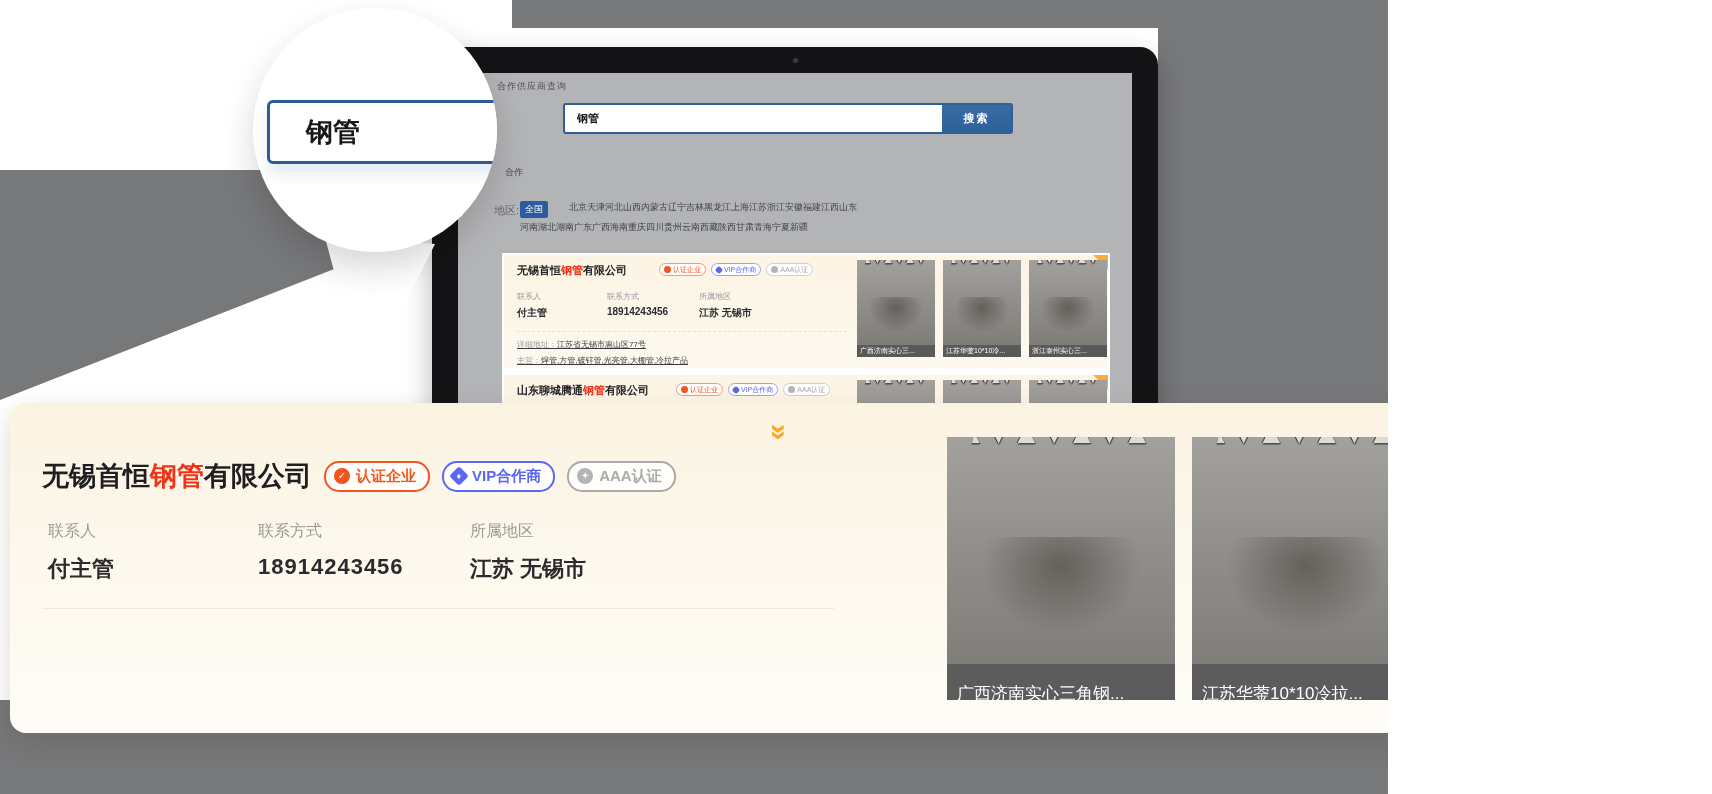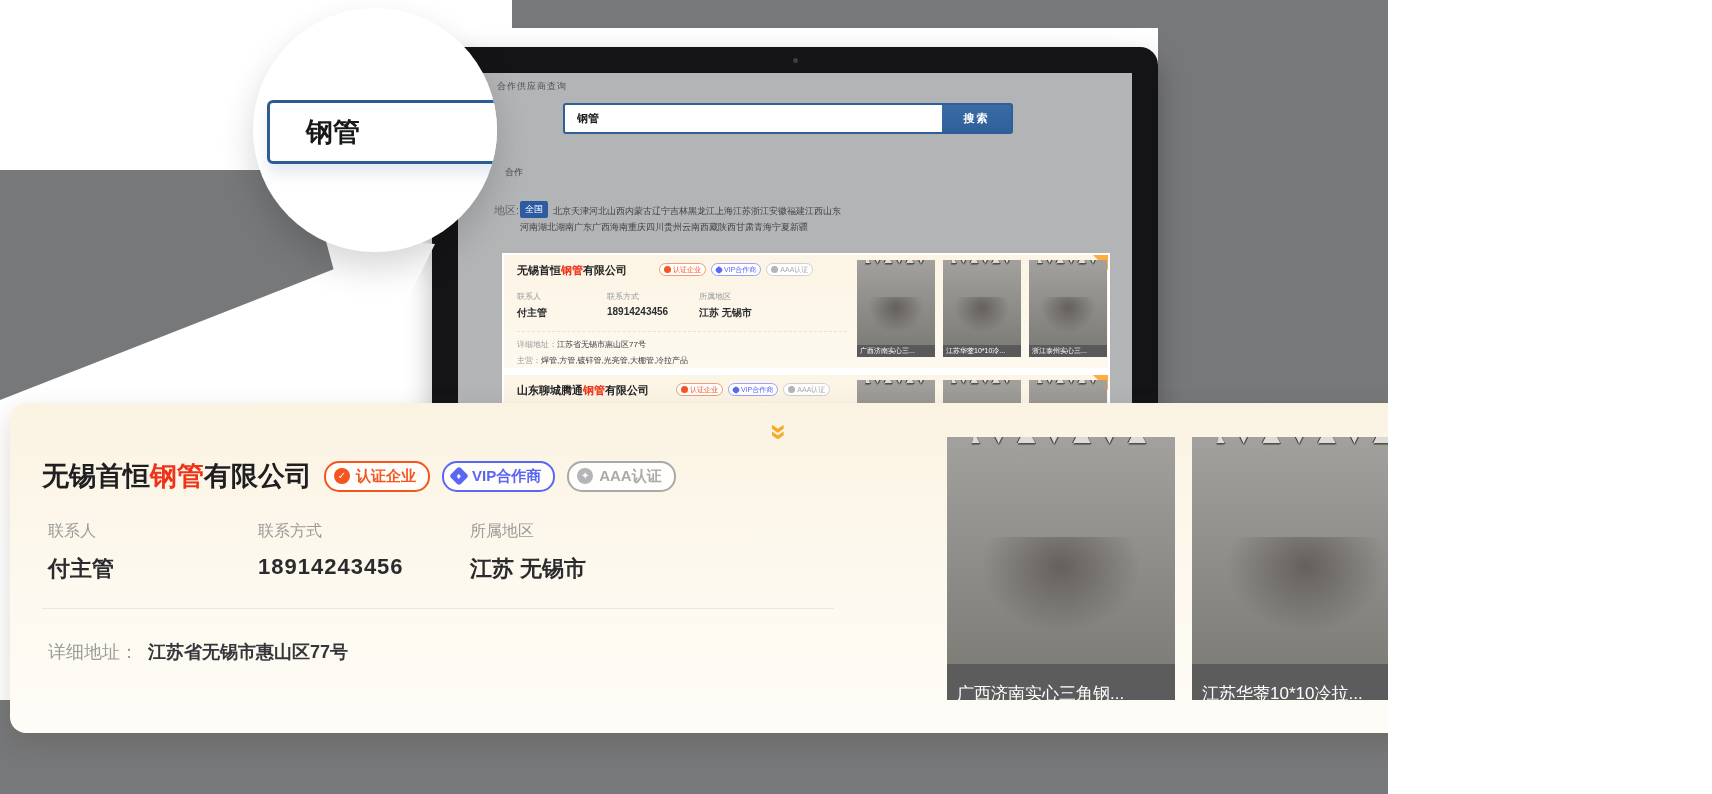--- a/index.html
+++ b/index.html
@@ -29,21 +29,21 @@
   .searchbar { position:absolute; left:105px; top:30px; width:450px; height:31px;
     border:2px solid #2e5f96; border-radius:3px; background:#fff; display:flex; }
   .searchbar input { flex:1; border:0; outline:none; padding:0 12px; font-size:11px; font-weight:700;
     color:#1f1f22; background:transparent; font-family:inherit; }
   .search-btn { width:69px; background:linear-gradient(180deg,#3a6ba3,#30609a); color:#fff;
     font-size:11px; font-weight:700; border:0; letter-spacing:2px; cursor:pointer; }
 
   .partial-text { position:absolute; left:47px; top:93px; font-size:9px; color:#46474a; }
 
   .region-label { position:absolute; left:36px; top:130px; font-size:11px; color:#64666a; }
-  .chip-row { position:absolute; left:62px; display:flex; align-items:flex-end; gap:5px;
+  .chip-row { position:absolute; left:62px; display:flex; align-items:flex-start; gap:21px;
     font-size:9px; color:#404348; white-space:nowrap; }
   .row1 { top:128px; }
   .row2 { top:148px; }
   .chip { cursor:pointer; }
   .chip-selected { background:#2c5ba2; color:#fff; padding:2px 5px; border-radius:2px; cursor:pointer; }
 
   .results { position:absolute; left:44px; top:180px; width:608px; height:177px; background:#ffffff; padding:2px; }
 
   
   .s-card { position:relative; width:604px; background:linear-gradient(180deg,#fcf4e4,#fdf9ef);
@@ -62,21 +62,21 @@
   .b-orange .dot { background:#f4541d; }
   .b-indigo { color:#5a66f5; border-color:#9aa1f8; }
   .b-indigo .dot { background:#5a66f5; border-radius:2px; transform:rotate(45deg); width:6px; height:6px; }
   .b-gray { color:#a9a9ab; border-color:#cfcfd1; }
   .b-gray .dot { background:#b5b5b7; }
   .s-col { position:absolute; top:36px; }
   .s-col .lab { font-size:8px; color:#97999c; margin-bottom:4px; }
   .s-col .val { font-size:10px; font-weight:700; color:#2b2d30; }
   .s-c1 { left:13px; } .s-c2 { left:103px; } .s-c3 { left:195px; }
   .s-divider { position:absolute; left:13px; top:76px; width:330px; border-top:1px dashed #eee1c8; }
-  .s-line { position:absolute; left:13px; font-size:8px; color:#3a3c3f; white-space:nowrap; }
+  .s-line { position:absolute; left:13px; font-size:8px; color:#3a3c3f; white-space:nowrap;text-decoration:underline; }
   .s-line .lab { color:#97999c; }
   .s-addr { top:84px; }
   .s-main { top:100px; }
   .s-thumbs { position:absolute; left:353px; top:5px; display:flex; gap:8px; }
   .s-thumb { position:relative; width:78px; height:97px; overflow:hidden; cursor:pointer; }
   .s-thumb .cap { position:absolute; left:0; right:0; bottom:0; height:12px; line-height:12px;
     background:rgba(84,84,86,.85); color:#fff; font-size:7px; padding:0 3px; white-space:nowrap; overflow:hidden; }
 
   
   .photo-art { background:linear-gradient(180deg,#a3a19e 0%,#908e8a 45%,#7a7873 100%); }
@@ -285,21 +285,20 @@
     <div class="lab">联系方式</div>
       <div class="val">18914243456</div>
   </div>
   <div class="h-col h-c3">
     <div class="lab">所属地区</div>
       <div class="val">江苏 无锡市</div>
   </div>
 
   <div class="h-divider"></div>
 
-  <div class="h-line h-addr"><span class="lab">详细地址：</span><span style="font-weight:700;">江苏省无锡市惠山区77号</span></div>
 
   <div class="h-photos">
     <div class="h-photo photo-art">
         <div class="bundle">▲▼▲▼▲▼▲▼▲▼▲▼▲▼▲▼▲▼▲▼▲▼▲▼▲▼▲▼▲▼▲▼▲▼▲▼▲▼▲▼▲▼▲▼▲▼▲▼▲▼▲▼▲▼▲▼▲▼▲▼▲▼▲▼▲▼▲▼▲▼▲▼▲▼▲▼▲▼▲▼▲▼▲▼▲▼▲▼▲▼▲▼▲▼▲▼▲▼▲▼▲▼▲▼▲▼▲▼▲▼▲▼▲▼▲▼▲▼▲▼▲▼▲▼▲▼▲▼▲▼▲▼▲▼▲▼▲▼▲▼▲▼▲▼▲▼▲▼▲▼▲▼▲▼▲▼▲▼▲▼▲▼▲▼▲▼▲▼▲▼▲▼▲▼▲▼▲▼▲▼▲▼▲▼▲▼▲▼▲▼▲▼▲▼▲▼▲▼▲▼▲▼▲▼▲▼▲▼▲▼▲▼▲▼▲▼▲▼▲▼▲▼▲▼▲▼▲▼▲▼▲▼▲▼▲▼▲▼▲▼</div>
         <div class="cap">广西济南实心三角钢...</div>
       </div>
     <div class="h-photo photo-art">
         <div class="bundle">▲▼▲▼▲▼▲▼▲▼▲▼▲▼▲▼▲▼▲▼▲▼▲▼▲▼▲▼▲▼▲▼▲▼▲▼▲▼▲▼▲▼▲▼▲▼▲▼▲▼▲▼▲▼▲▼▲▼▲▼▲▼▲▼▲▼▲▼▲▼▲▼▲▼▲▼▲▼▲▼▲▼▲▼▲▼▲▼▲▼▲▼▲▼▲▼▲▼▲▼▲▼▲▼▲▼▲▼▲▼▲▼▲▼▲▼▲▼▲▼▲▼▲▼▲▼▲▼▲▼▲▼▲▼▲▼▲▼▲▼▲▼▲▼▲▼▲▼▲▼▲▼▲▼▲▼▲▼▲▼▲▼▲▼▲▼▲▼▲▼▲▼▲▼▲▼▲▼▲▼▲▼▲▼▲▼▲▼▲▼▲▼▲▼▲▼▲▼▲▼▲▼▲▼▲▼▲▼▲▼▲▼▲▼▲▼▲▼▲▼▲▼▲▼▲▼▲▼▲▼▲▼▲▼▲▼▲▼▲▼</div>
         <div class="cap">江苏华蓥10*10冷拉...</div>
       </div>

